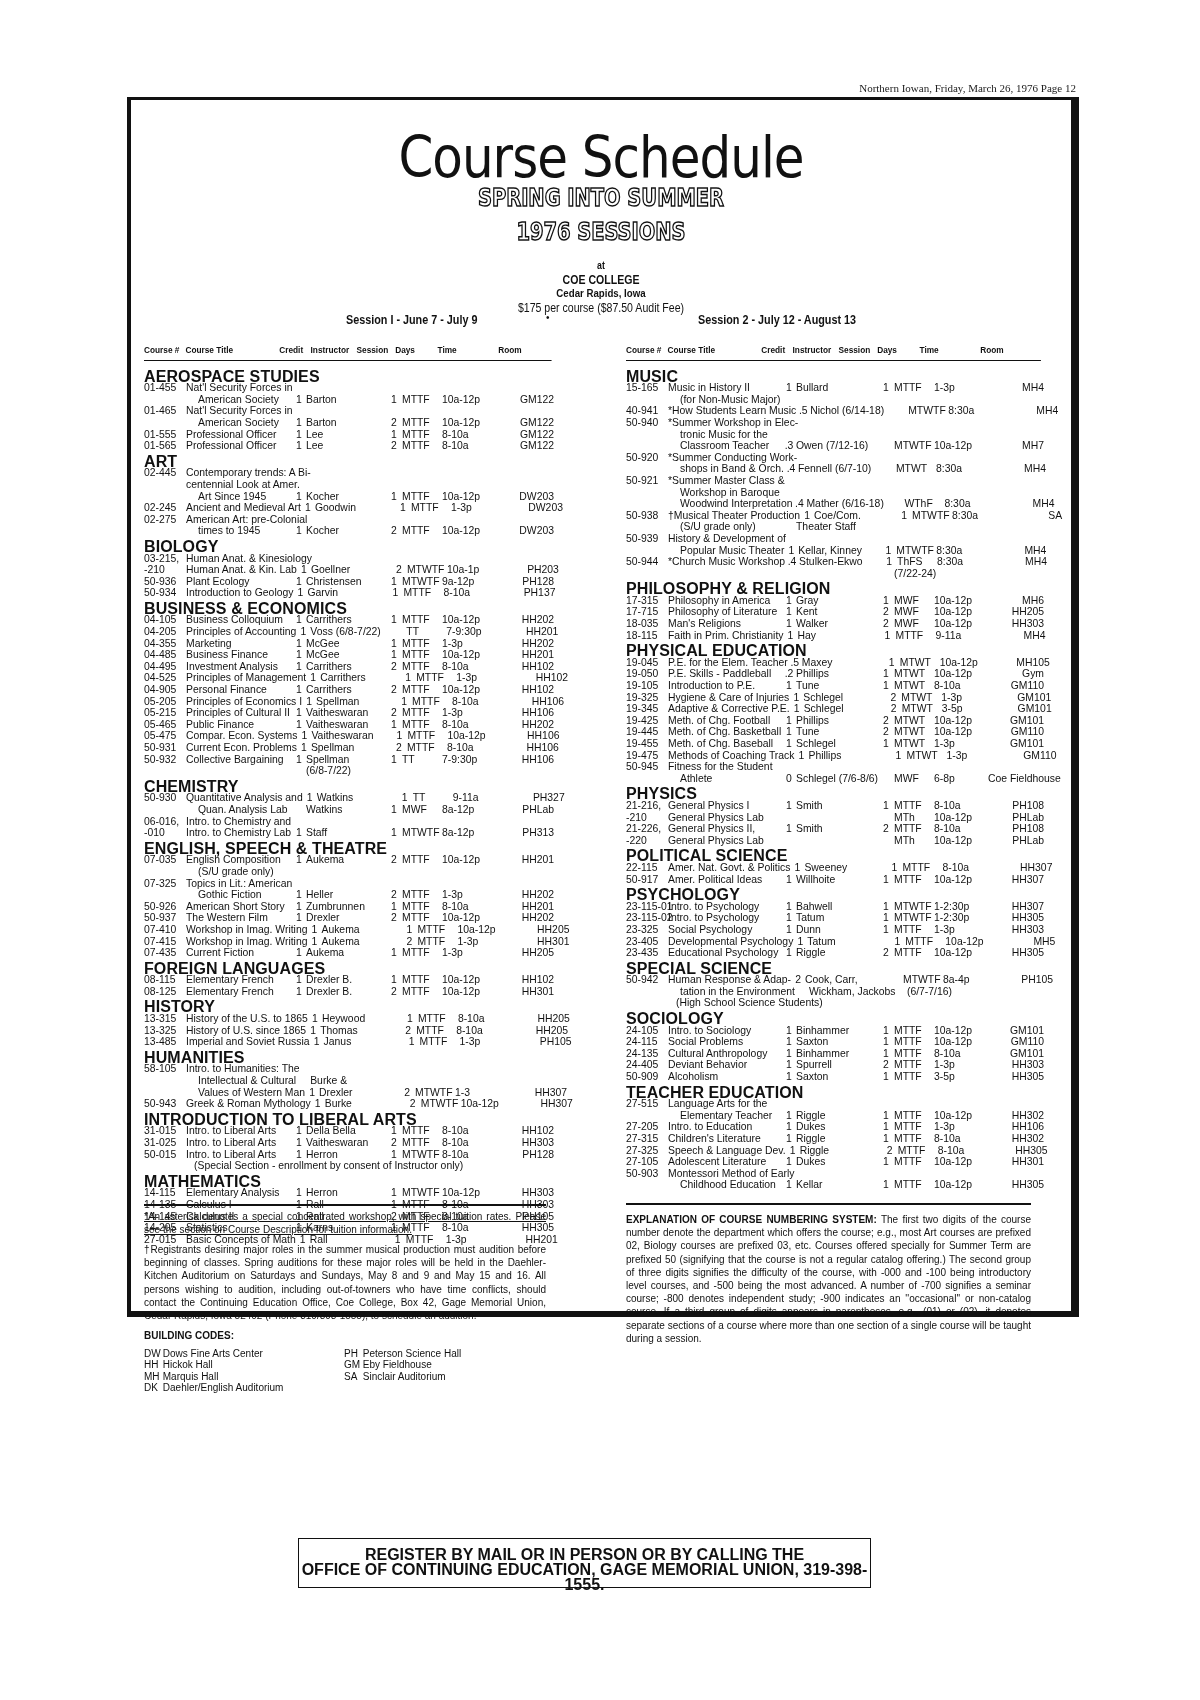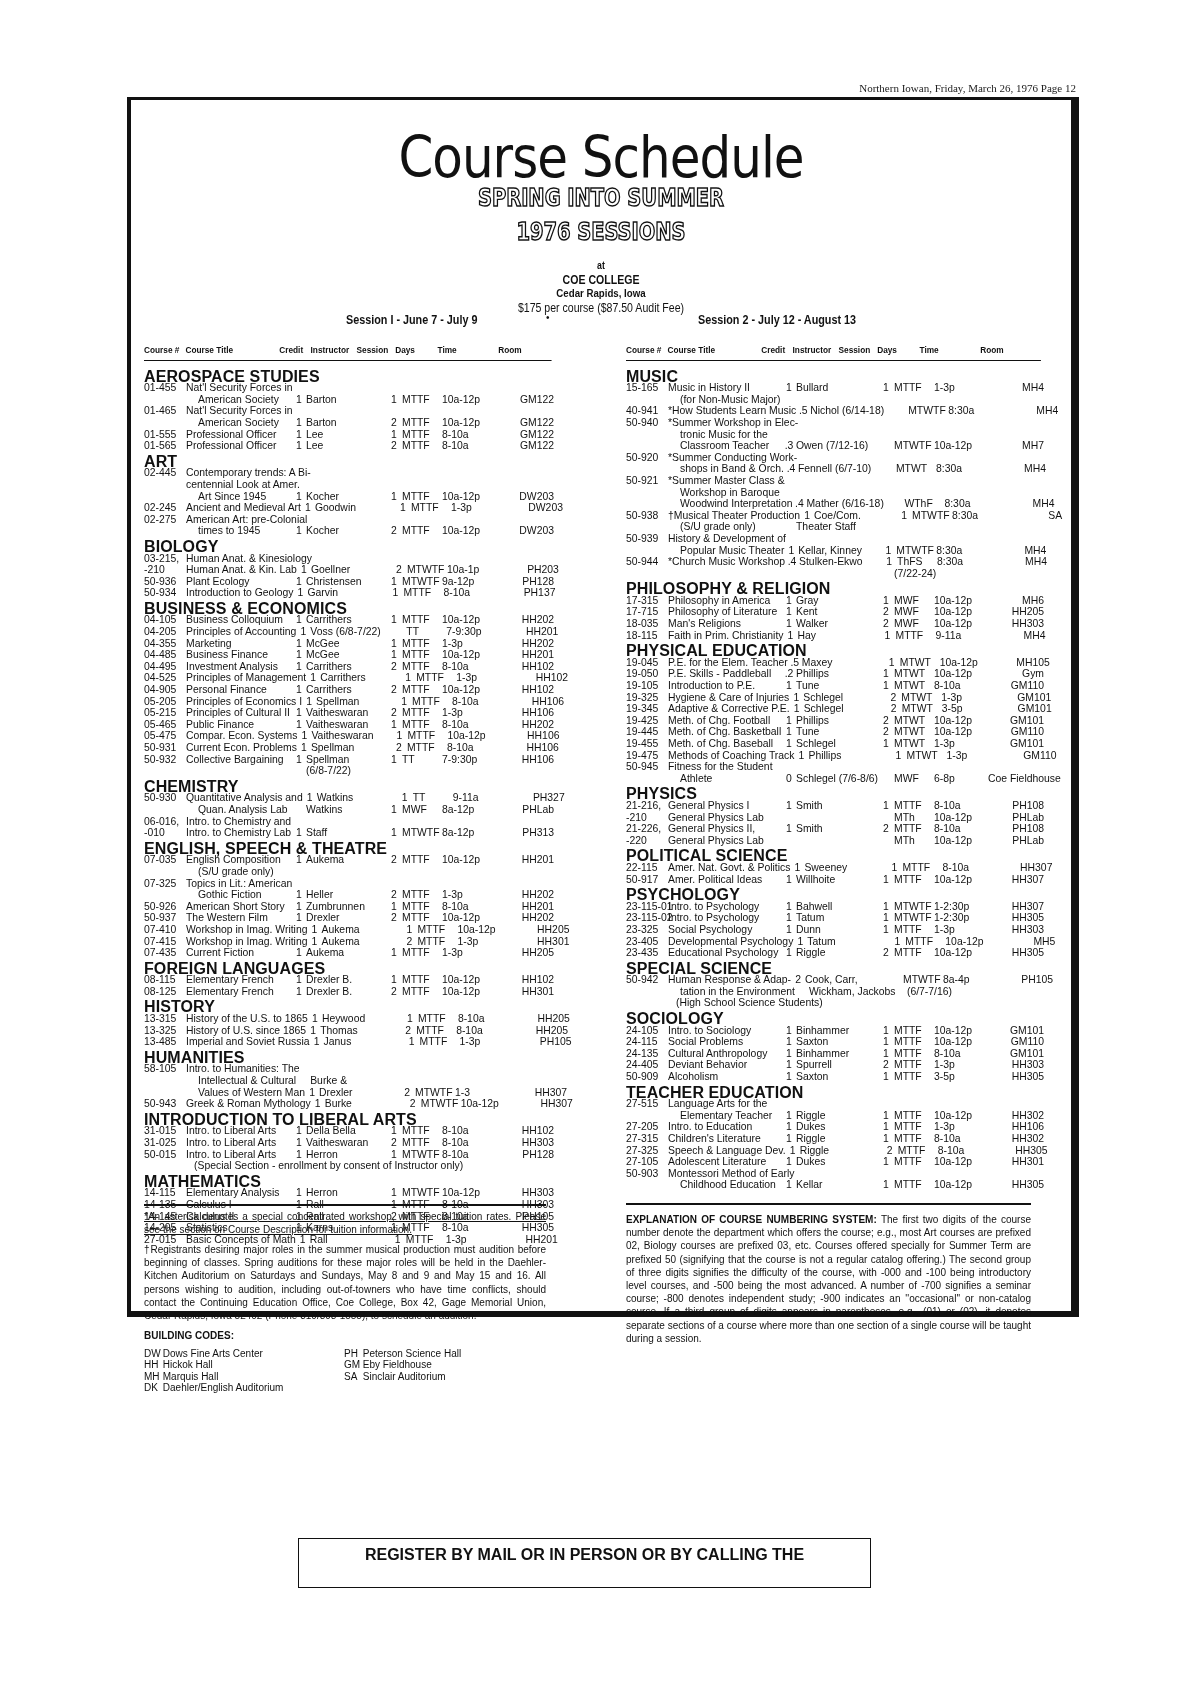--- a/index.html
+++ b/index.html
@@ -1304,14 +1304,15 @@
         <div class="code-item"><span class="cd">DK</span> <span>Daehler/English Auditorium</span></div>
       </div>
   </div>
 
   <div class="foot" style="left:495px;top:1113px;width:405px;">
     <b>EXPLANATION OF COURSE NUMBERING SYSTEM:</b><span> The first two digits of the course number denote the department which offers the course; e.g., most Art courses are prefixed 02, Biology courses are prefixed 03, etc. Courses offered specially for Summer Term are prefixed 50 (signifying that the course is not a regular catalog offering.) The second group of three digits signifies the difficulty of the course, with -000 and -100 being introductory level courses, and -500 being the most advanced. A number of -700 signifies a seminar course; -800 denotes independent study; -900 indicates an ''occasional'' or non-catalog course. If a third group of digits appears in parentheses, e.g., (01) or (02), it denotes separate sections of a course where more than one section of a single course will be taught during a session.</span>
   </div>
 
   <div class="register">
     <div>REGISTER BY MAIL OR IN PERSON OR BY CALLING THE</div>
+    <div>OFFICE OF CONTINUING EDUCATION, GAGE MEMORIAL UNION, 319-398-1555.</div>
   </div>
 </div>
 
 </body></html>

